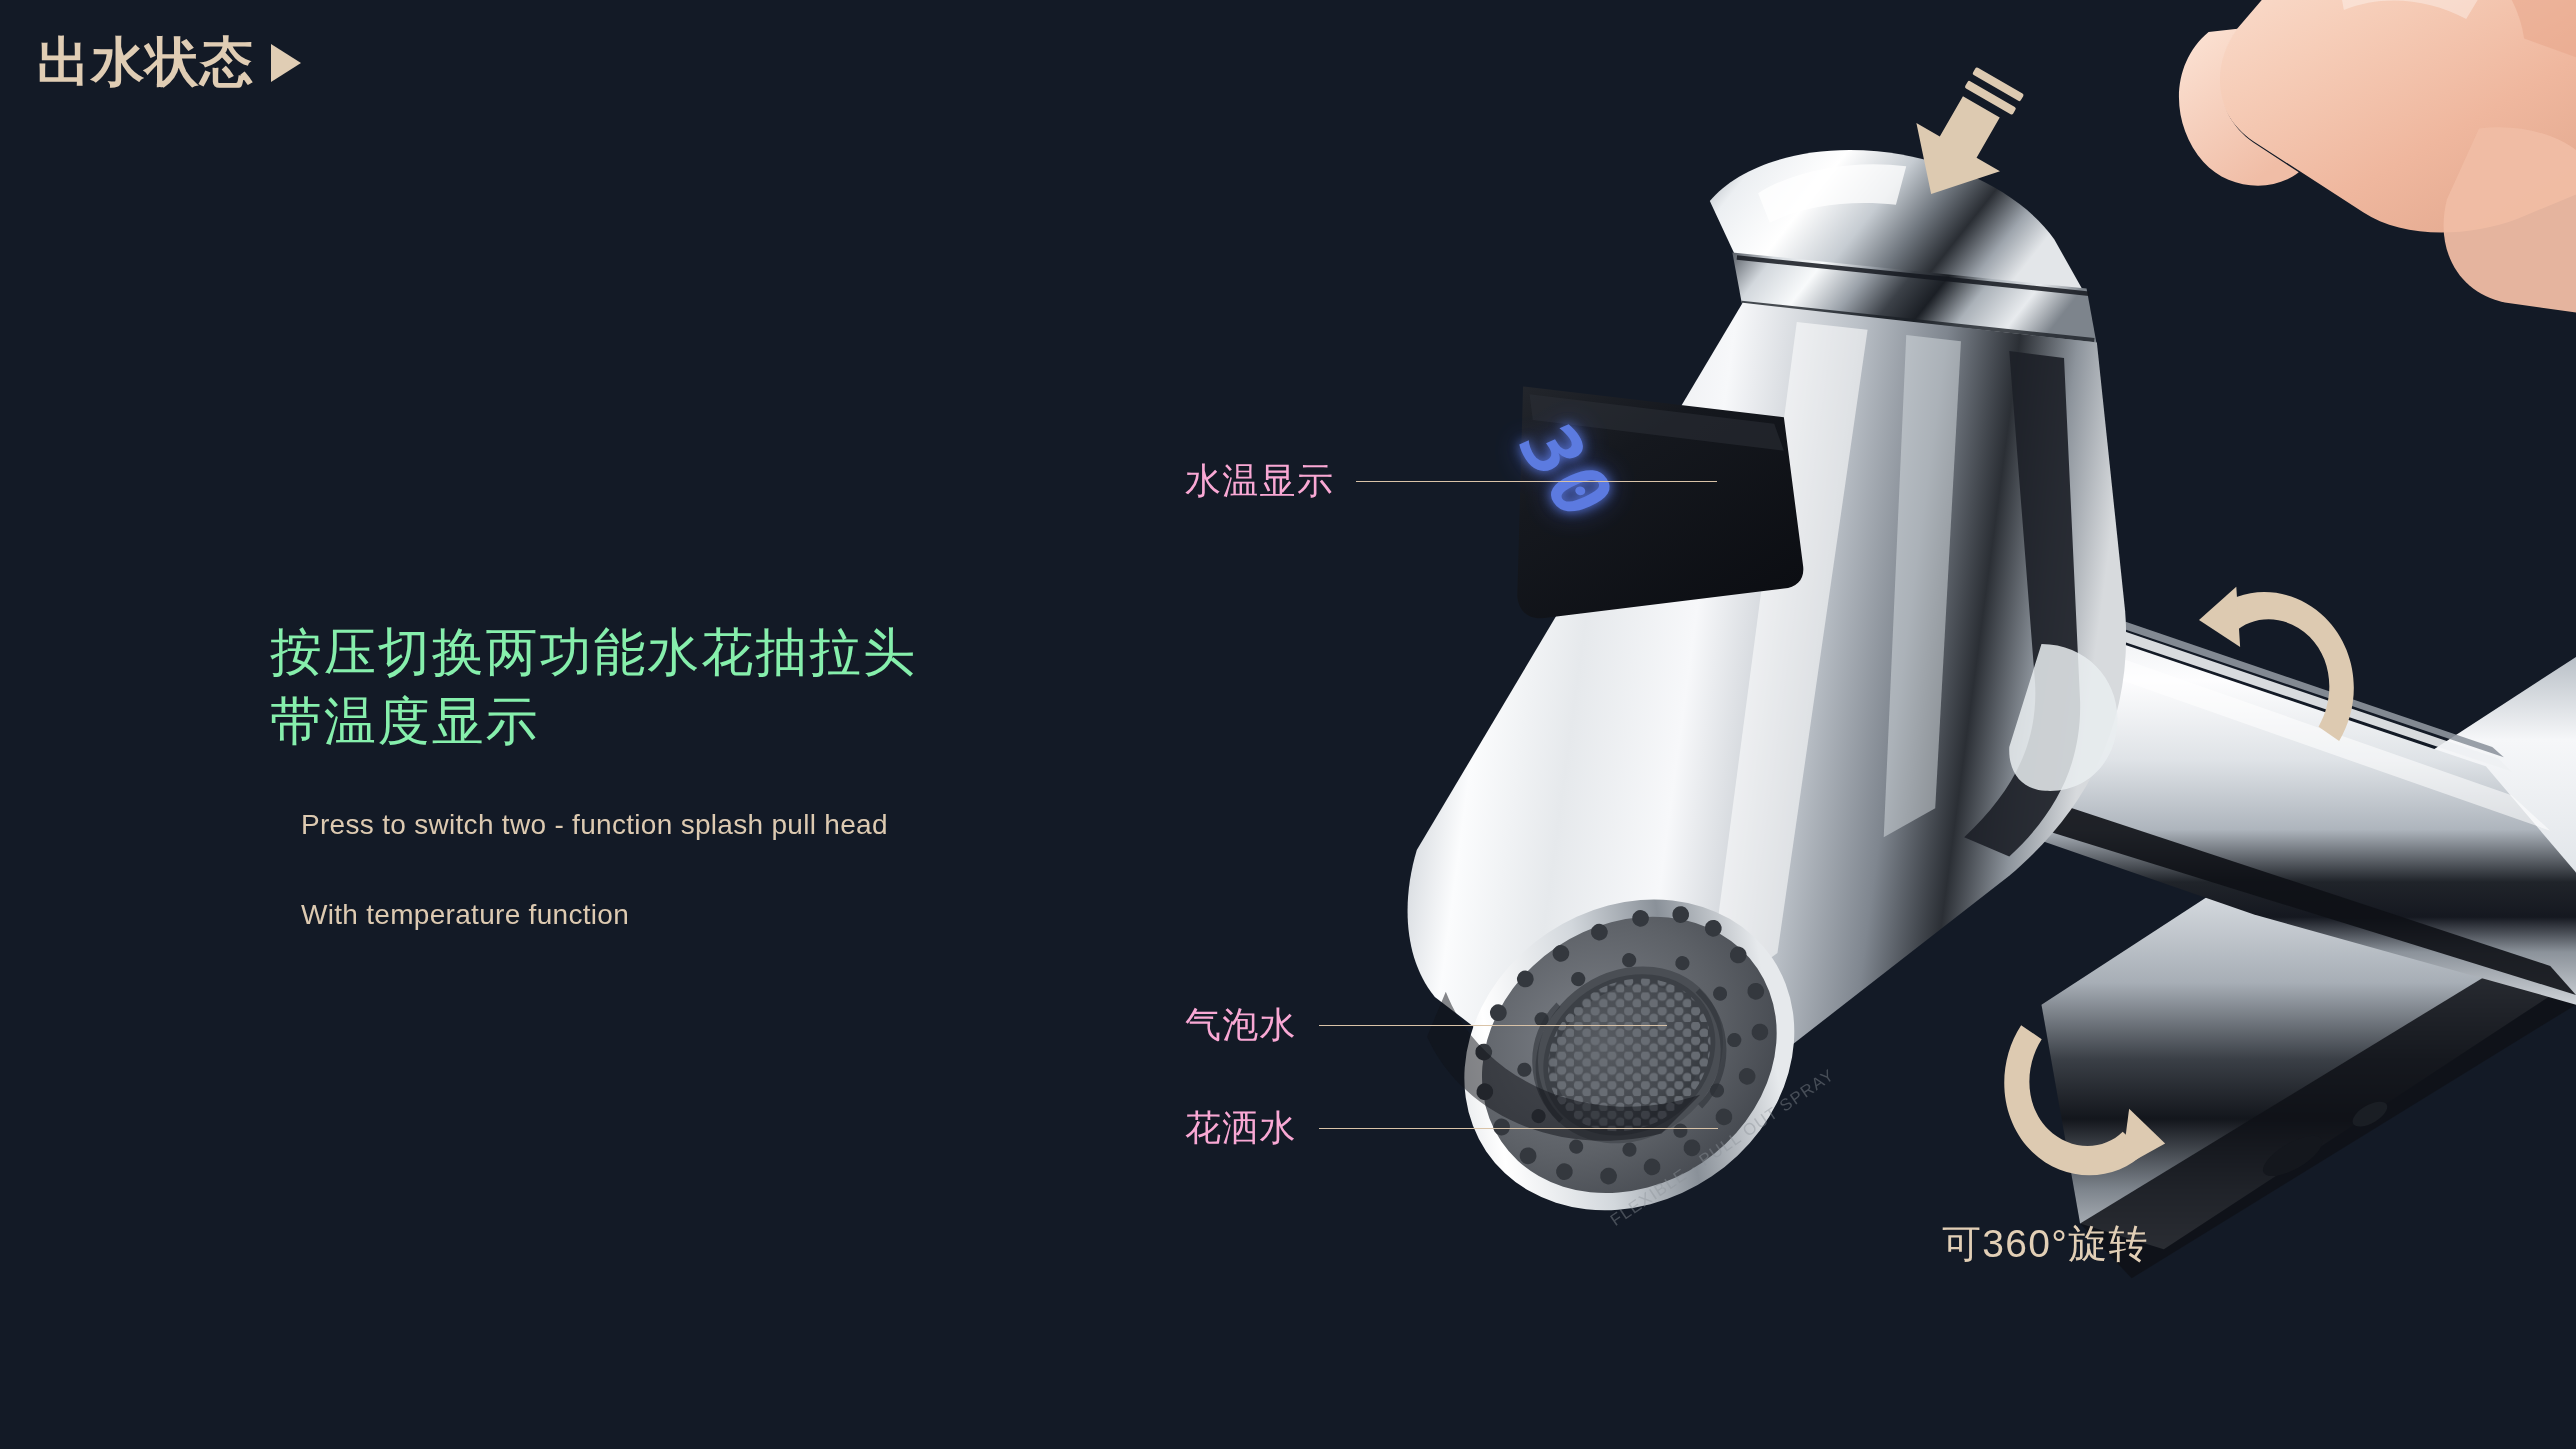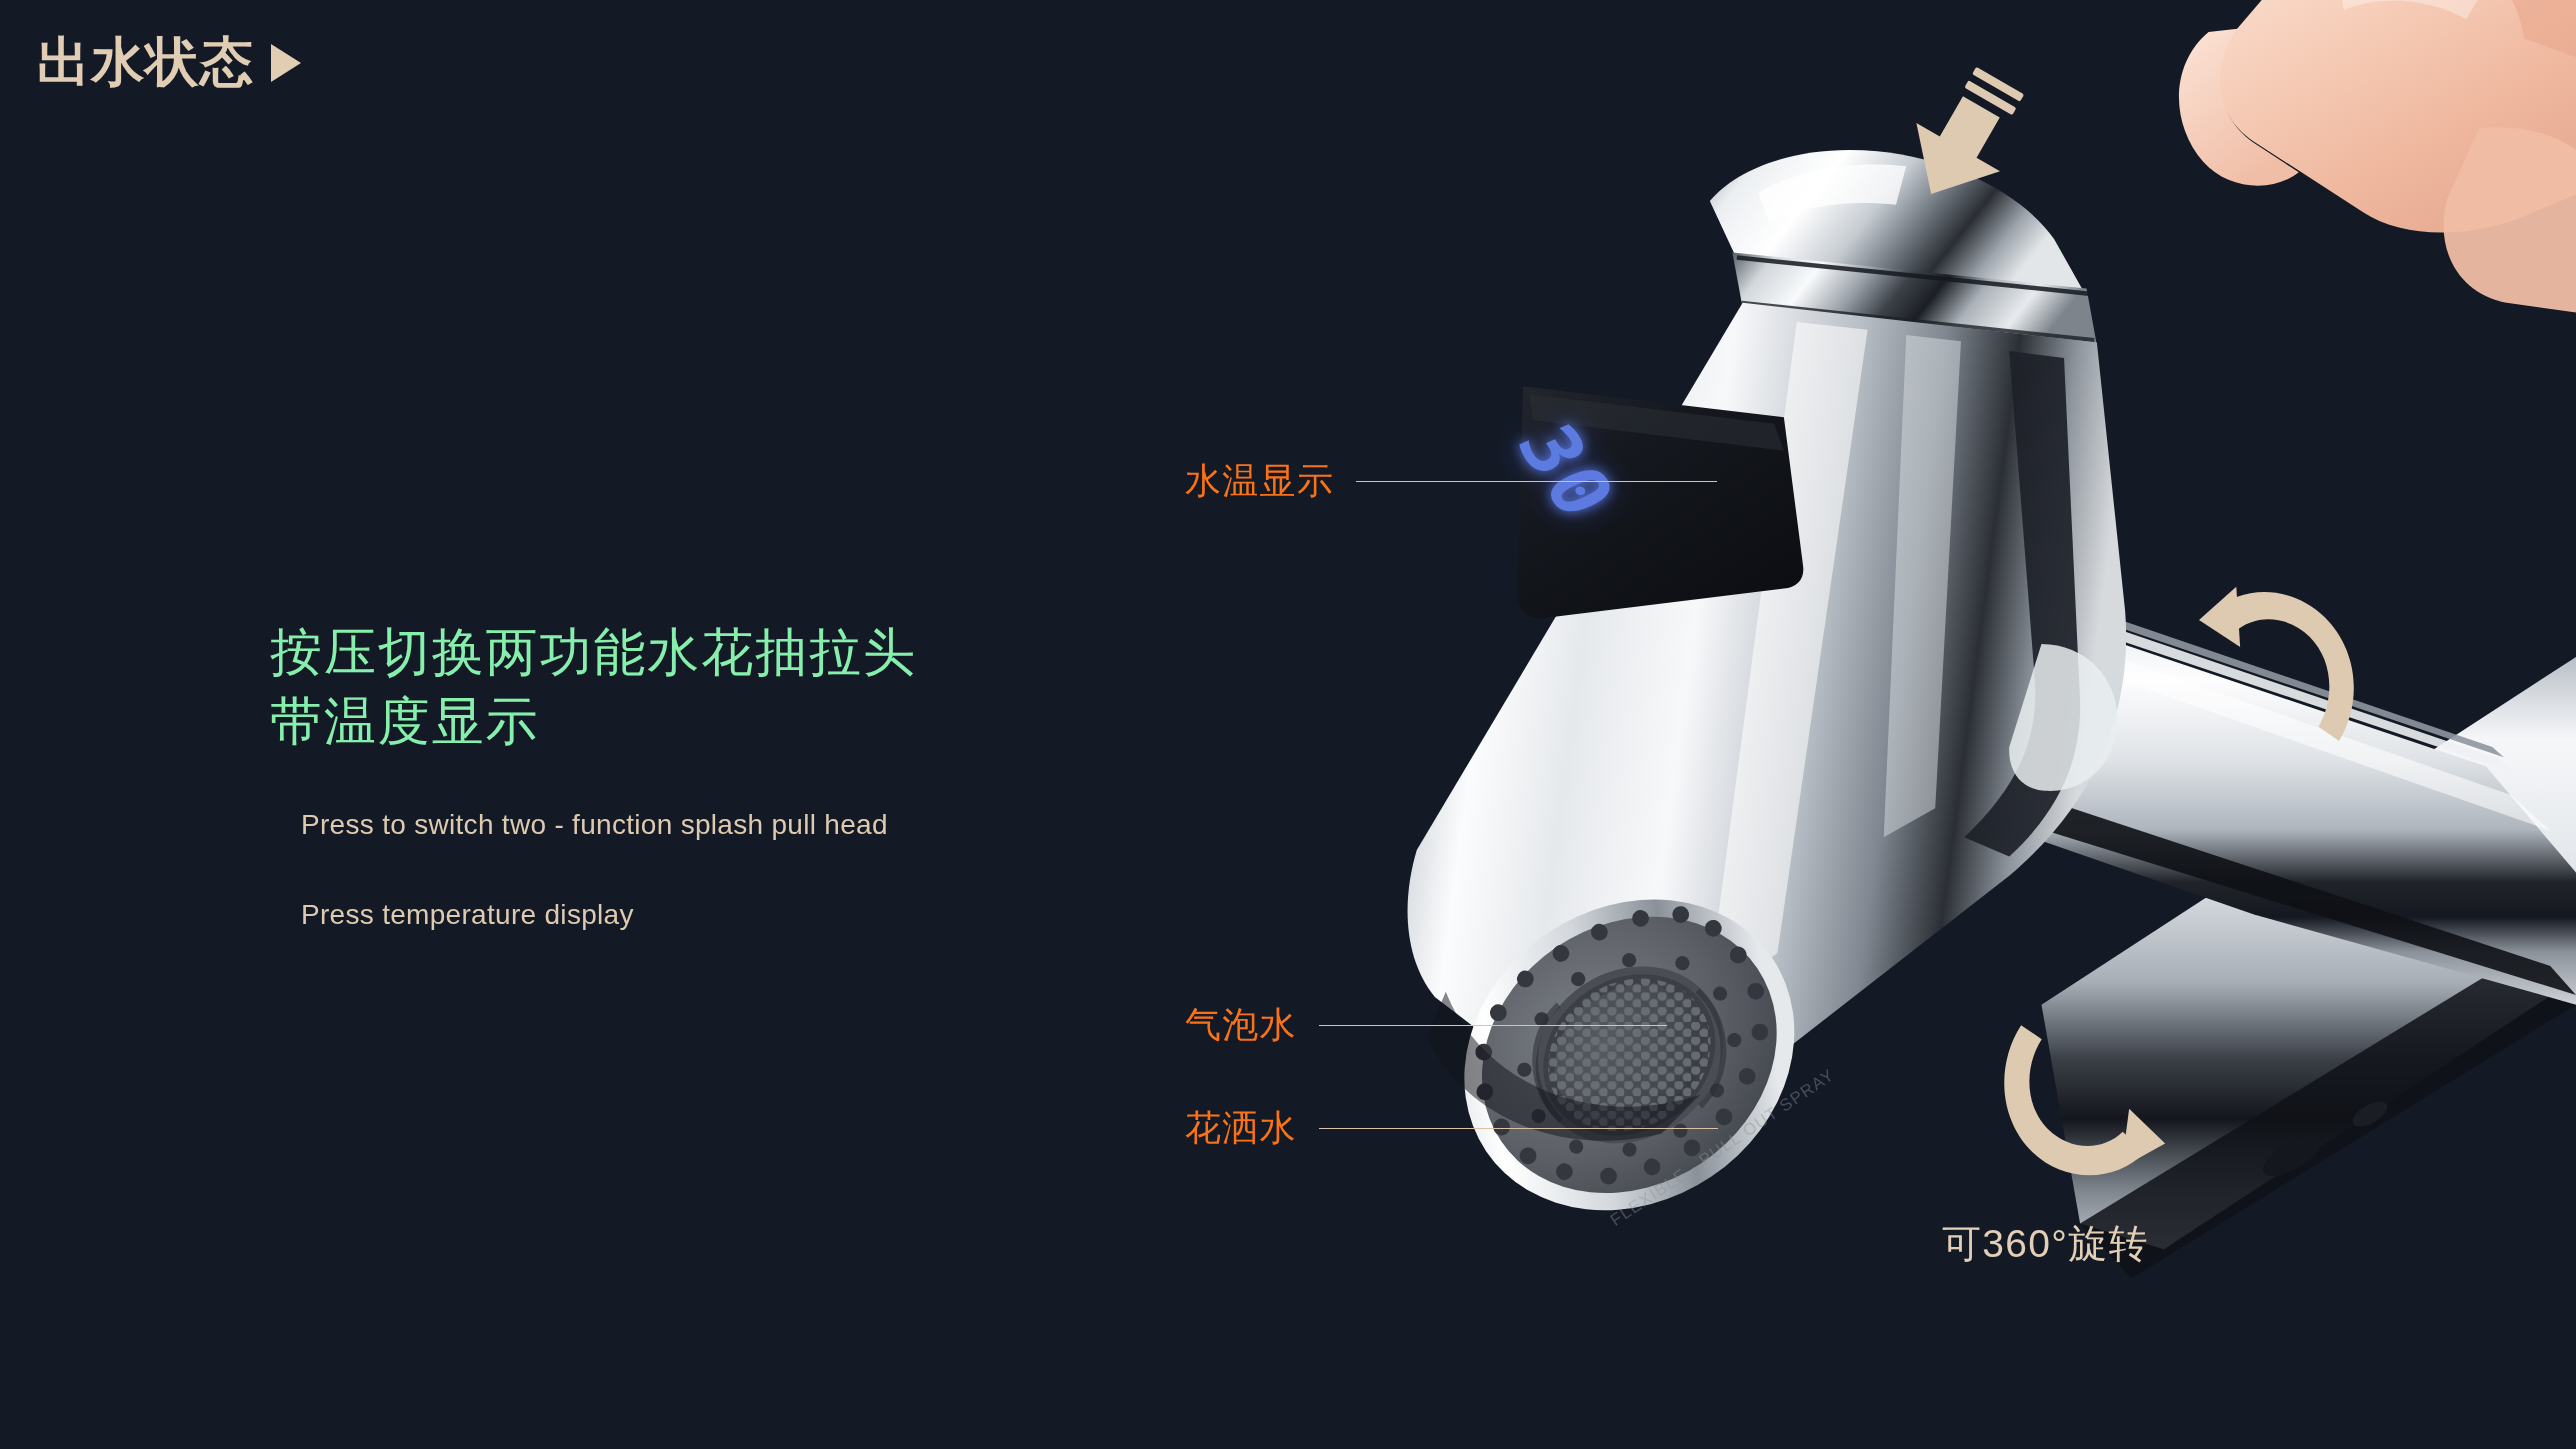--- a/index.html
+++ b/index.html
@@ -43,21 +43,21 @@
   .copy-en {
     margin-top:49px;
     font-size:28px; color:#ddcab1; line-height:1.45;
     letter-spacing:0.3px;
     margin-left:31px;
   }
 
   
   .callout { position:absolute; display:flex; align-items:center; }
   .callout-label {
-    font-size:36px; color:#f97316; letter-spacing:1.3px;
+    font-size:36px; color:#f9a8d4; letter-spacing:1.3px;
     white-space:nowrap;
   }
   .callout-line {
     height:1.9px; background:#d9c3a8; margin-left:22px;
   }
   #co-temp  { left:1185px; top:457px;  }
   #co-temp  .callout-line { width:361px; }
   #co-bub   { left:1185px; top:1001px; }
   #co-bub   .callout-line { width:348px; }
   #co-show  { left:1185px; top:1104px; }
@@ -381,21 +381,21 @@
 
   <div class="header">
     <div class="header-title">出水状态</div>
     <div class="header-tri"></div>
   </div>
 
   <div class="copy">
     <div class="copy-cn">按压切换两功能水花抽拉头</div>
     <div class="copy-cn">带温度显示</div>
     <div class="copy-en">Press to switch two - function splash pull head</div>
-    <div class="copy-en">Press temperature display</div>
+    <div class="copy-en">With temperature function</div>
   </div>
 
   <div class="callout" id="co-temp">
     <span class="callout-label">水温显示</span>
     <span class="callout-line"></span>
   </div>
 
   <div class="callout" id="co-show">
     <span class="callout-label">花洒水</span>
     <span class="callout-line"></span>

